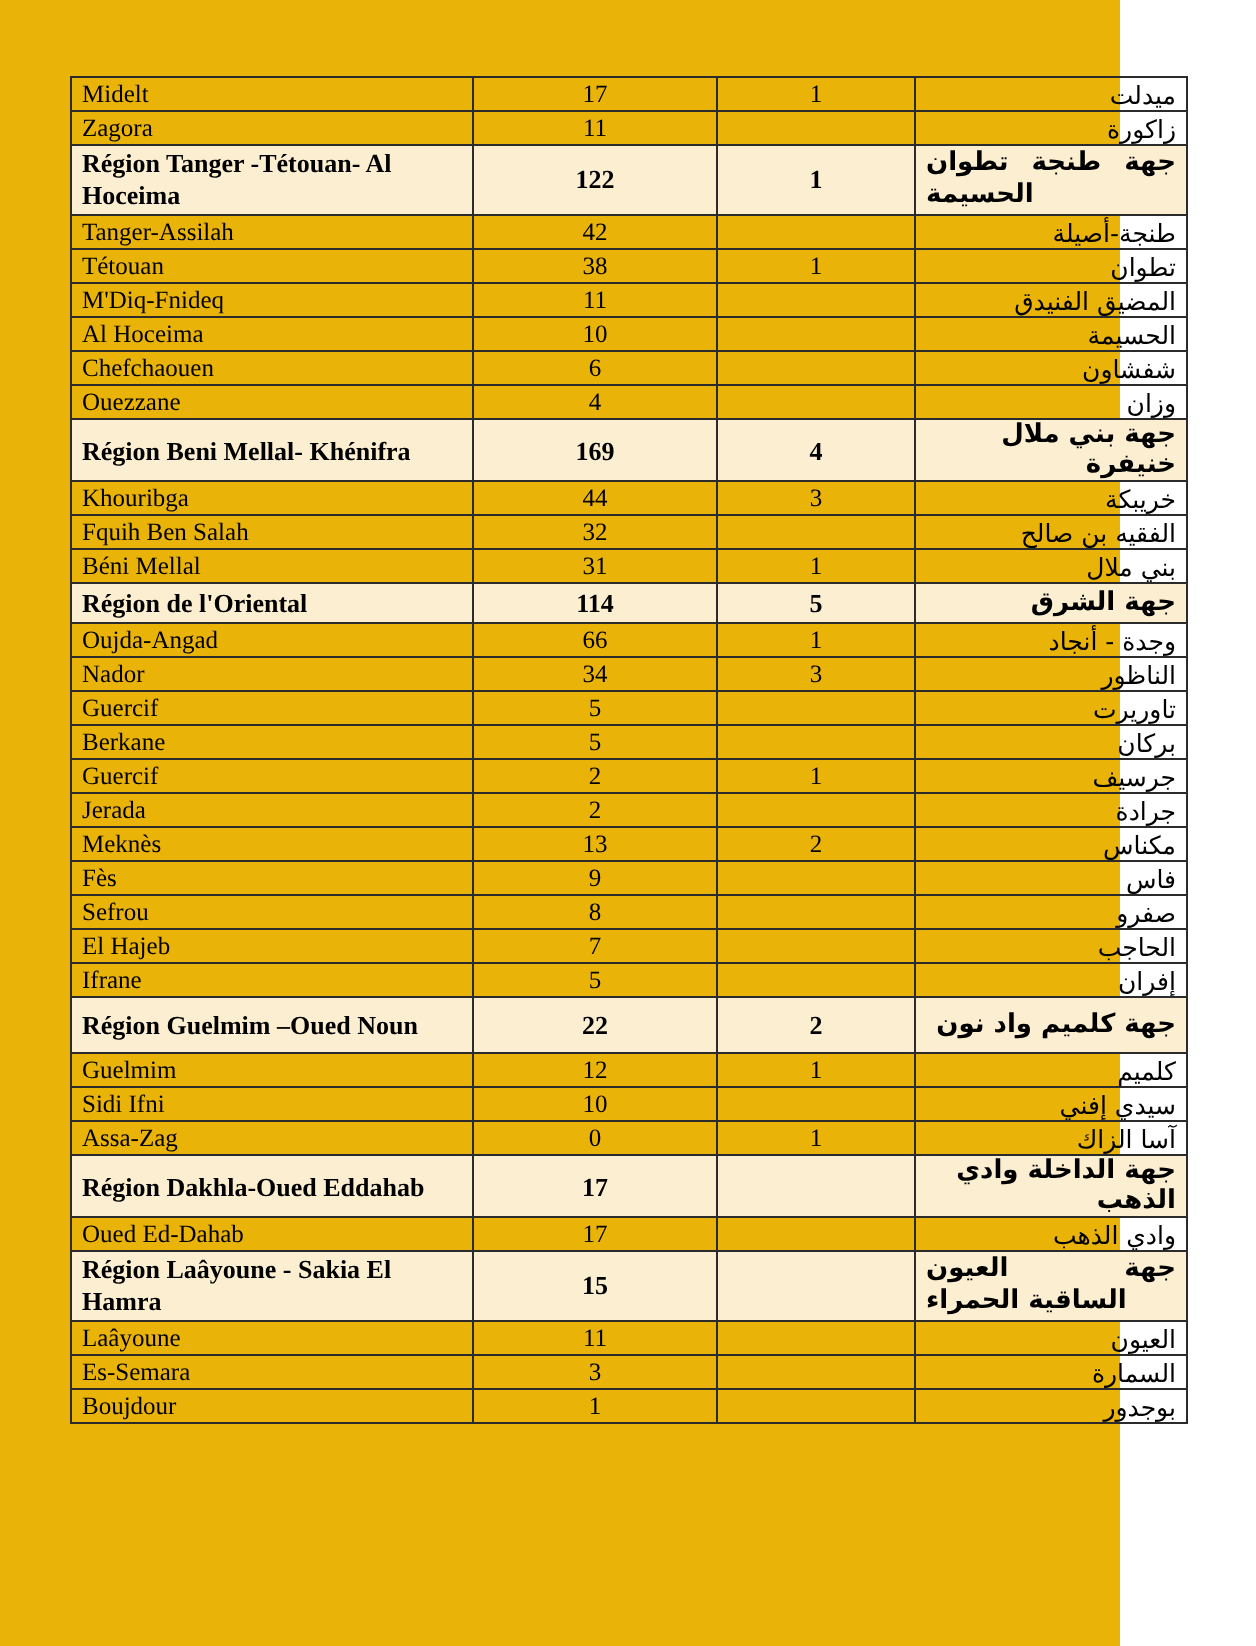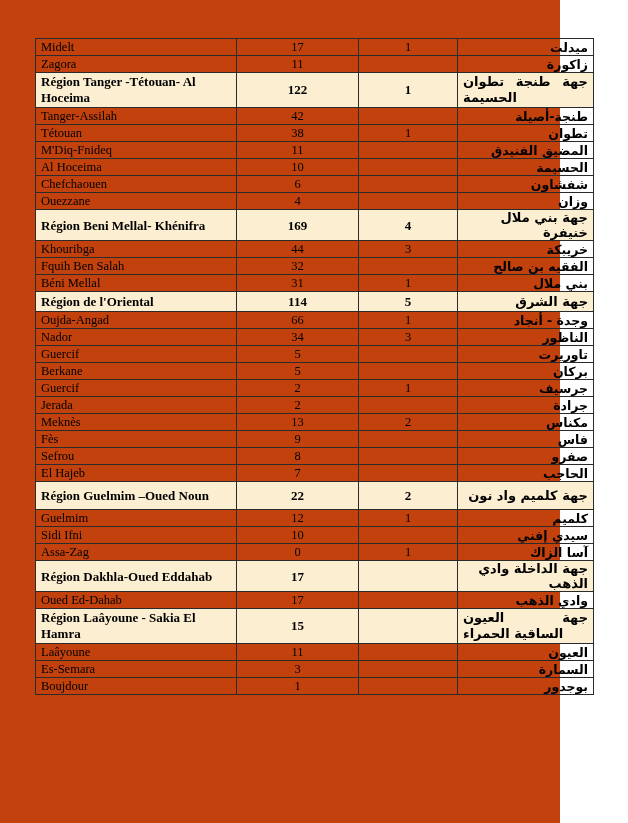--- a/index.html
+++ b/index.html
@@ -9,21 +9,21 @@
     width: 628px;
     height: 823px;
     overflow: hidden;
     font-family: "Liberation Serif", "DejaVu Sans", serif;
     color: #000000;
   }
   .page {
     position: relative;
     width: 560px;
     height: 823px;
-    background: #c2410c;
+    background: #eab308;
   }
   table.regions {
     position: absolute;
     left: 35px;
     top: 38px;
     border-collapse: collapse;
     table-layout: fixed;
     width: 558px;
   }
   td {
@@ -32,21 +32,21 @@
     font-size: 12.5px;
     vertical-align: middle;
     overflow: hidden;
     line-height: 15px;
   }
   .c-name { text-align: left; }
   .c-num  { text-align: center; }
   .c-ar   {
     direction: rtl;
     text-align: right;
-    font-weight: bold;
+    font-weight: normal;
     font-size: 12.5px;
     font-family: "DejaVu Sans", "Liberation Serif", sans-serif;
   }
   tr.city td { height: 16px; }
   tr.region td {
     background: #fcefd1;
     font-weight: bold;
     font-size: 13px;
   }
   tr.region.compact td { height: 19px; }
@@ -206,20 +206,26 @@
           <td class="c-num">8</td>
           <td class="c-num"></td>
           <td class="c-ar">صفرو</td>
         </tr>
         <tr class="city">
           <td class="c-name">El Hajeb</td>
           <td class="c-num">7</td>
           <td class="c-num"></td>
           <td class="c-ar">الحاجب</td>
         </tr>
+        <tr class="city">
+          <td class="c-name">Ifrane</td>
+          <td class="c-num">5</td>
+          <td class="c-num"></td>
+          <td class="c-ar">إفران</td>
+        </tr>
         <tr class="region tall">
           <td class="c-name">Région Guelmim –Oued Noun</td>
           <td class="c-num">22</td>
           <td class="c-num">2</td>
           <td class="c-ar">جهة كلميم واد نون</td>
         </tr>
         <tr class="city">
           <td class="c-name">Guelmim</td>
           <td class="c-num">12</td>
           <td class="c-num">1</td>

